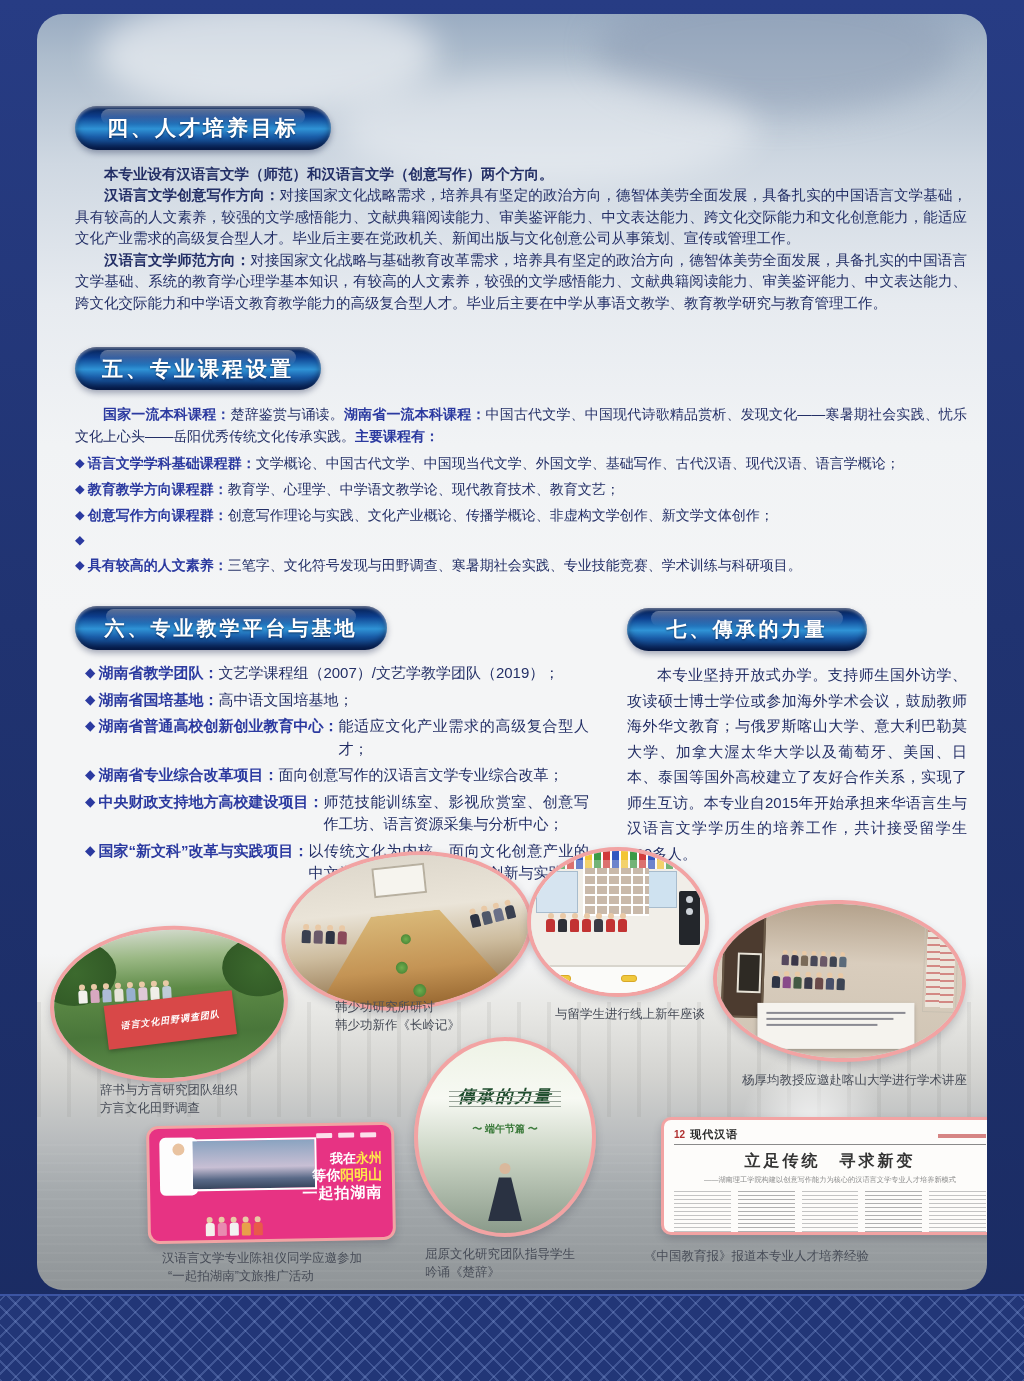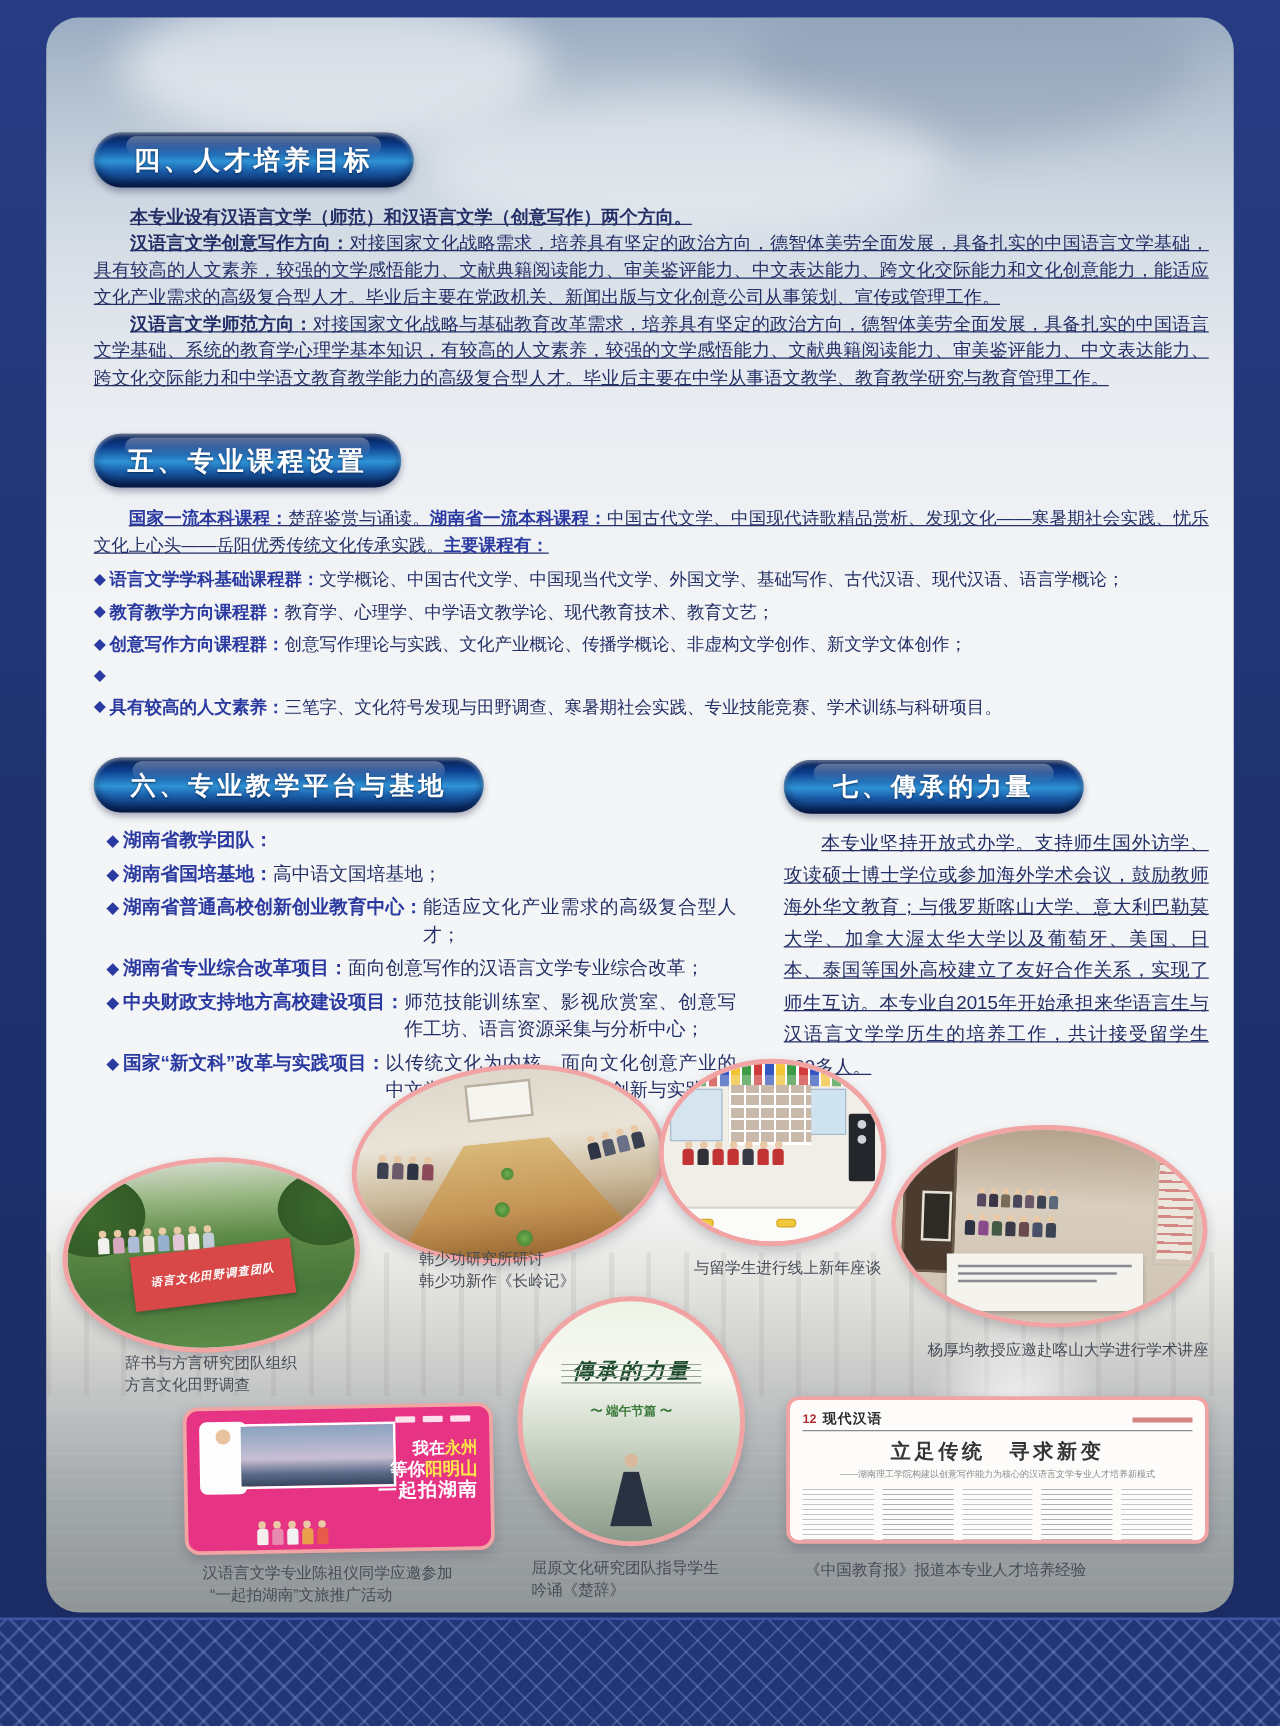--- a/index.html
+++ b/index.html
@@ -30,21 +30,21 @@
   
   .pill{position:absolute;display:flex;align-items:center;justify-content:center;
     color:#fff;font-weight:bold;letter-spacing:3px;border-radius:999px;
     background:linear-gradient(180deg,#061b4a 0%,#0d3f8e 24%,#2f93d6 52%,#1a5da9 70%,#082255 100%);
     box-shadow:inset 0 2px 3px rgba(255,255,255,.4),inset 0 -4px 7px rgba(2,8,40,.55),0 3px 6px rgba(10,20,60,.35);
     text-shadow:0 1px 2px rgba(0,10,40,.6);}
   .pill::after{content:"";position:absolute;left:10%;top:7%;width:80%;height:34%;border-radius:999px;
     background:linear-gradient(180deg,rgba(255,255,255,.35),rgba(255,255,255,0));}
   
   .blk{position:absolute;color:#232f66;text-align:justify;}
-  .para{text-indent:2em;text-decoration:underline;}
+  .para{text-indent:2em;}
   .lead{font-weight:bold;}
   .lead-blue{font-weight:bold;color:#2b3aa0;}
   .bullets .row{display:flex;align-items:flex-start;margin-bottom:4px;}
   .diamond{color:#2b3aa0;flex:none;margin-right:3px;font-size:.9em;line-height:1.6;}
   .b-lead{font-weight:bold;color:#2b3aa0;white-space:nowrap;flex:none;}
   .b-body{color:#232f66;}
   
   .photo{position:absolute;border:4px solid #f2a3a3;overflow:hidden;background:#ddd;
     box-shadow:0 4px 9px rgba(40,40,60,.22);}
   .oval{border-radius:50%;}
@@ -178,20 +178,21 @@
       </div>
     </div>
 
     <div class="pill" style="left:38px;top:592px;width:312px;height:44px;font-size:20px;">
       <span>六、专业教学平台与基地</span>
     </div>
     <div class="blk bullets" style="left:48px;top:648px;width:504px;font-size:15px;line-height:1.5;">
       <div class="row">
           <span class="diamond">◆</span>
           <span class="b-lead">湖南省教学团队：</span>
+          <span class="b-body">文艺学课程组（2007）/文艺学教学团队（2019）；</span>
         </div>
       <div class="row">
           <span class="diamond">◆</span>
           <span class="b-lead">湖南省国培基地：</span>
           <span class="b-body">高中语文国培基地；</span>
         </div>
       <div class="row">
           <span class="diamond">◆</span>
           <span class="b-lead">湖南省普通高校创新创业教育中心：</span>
           <span class="b-body">能适应文化产业需求的高级复合型人才；</span>
@@ -353,21 +354,21 @@
       <div class="ptitle">傳承的力量</div>
       <div class="plines"></div>
       <div class="pbadge">〜 端午节篇 〜</div>
       <div class="figure"></div>
     </div>
     <div class="cap" style="left:388px;top:1232px;">
       <div>屈原文化研究团队指导学生</div>
       <div>吟诵《楚辞》</div>
     </div>
 
-    <div class="photo ph-news" style="left:592px;top:1103px;width:338px;height:118px;border-radius:10px;border-width:3px;">
+    <div class="photo ph-news" style="left:624px;top:1103px;width:338px;height:118px;border-radius:10px;border-width:3px;">
       <div class="np-head">
         <span class="np-no">12</span>
         <span class="np-sec">现代汉语</span>
         <span class="np-right"></span>
       </div>
       <div class="np-headline">立足传统　寻求新变</div>
       <div class="np-sub">——湖南理工学院构建以创意写作能力为核心的汉语言文学专业人才培养新模式</div>
       <div class="np-cols">
         <span class="np-col"></span>
         <span class="np-col h"></span>

